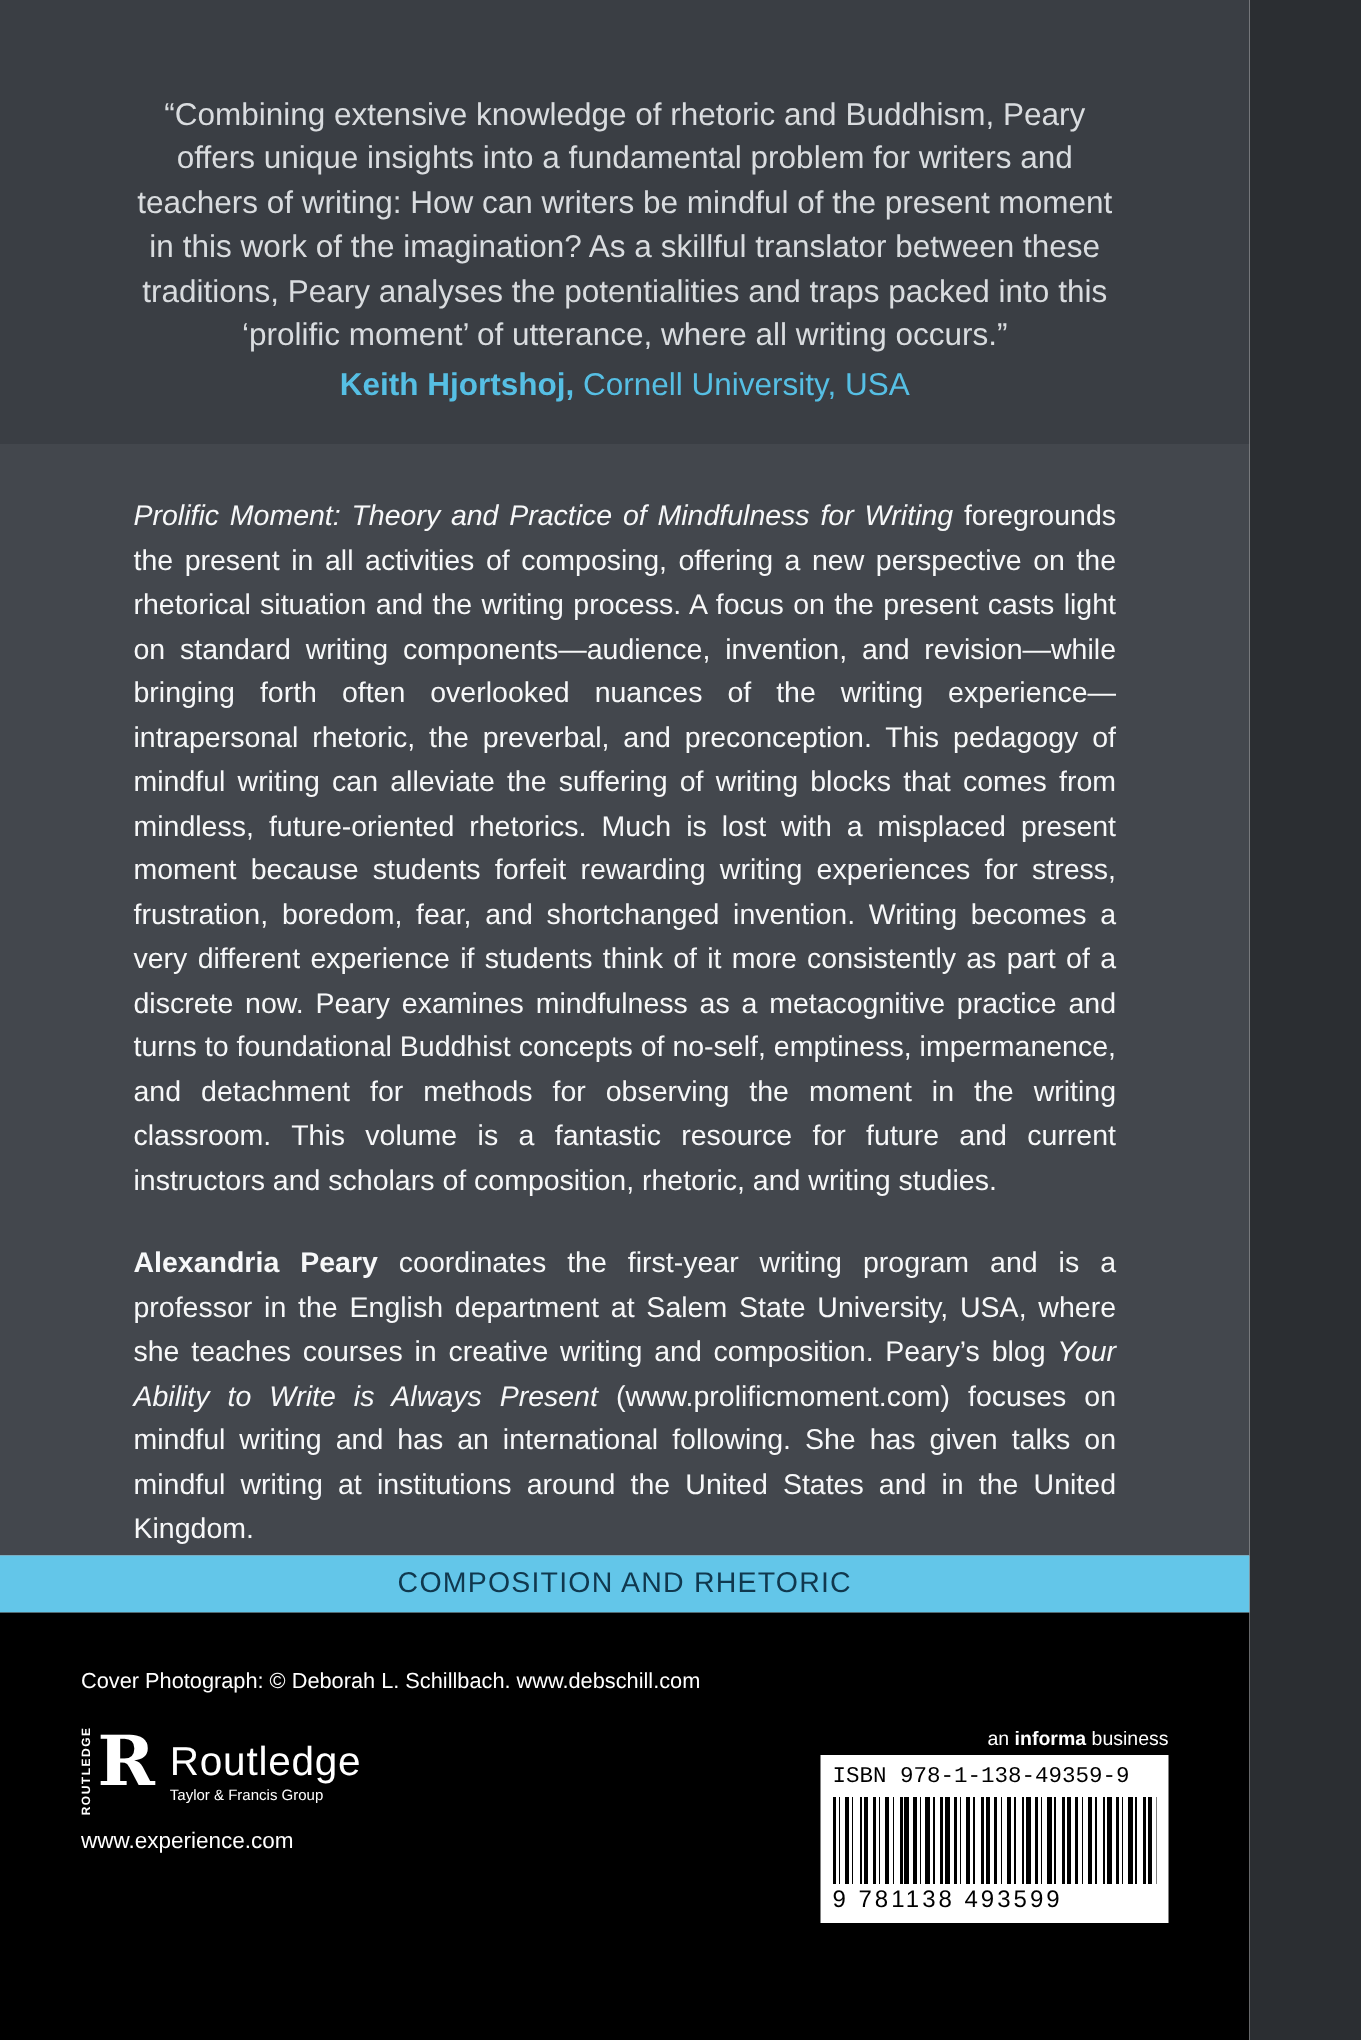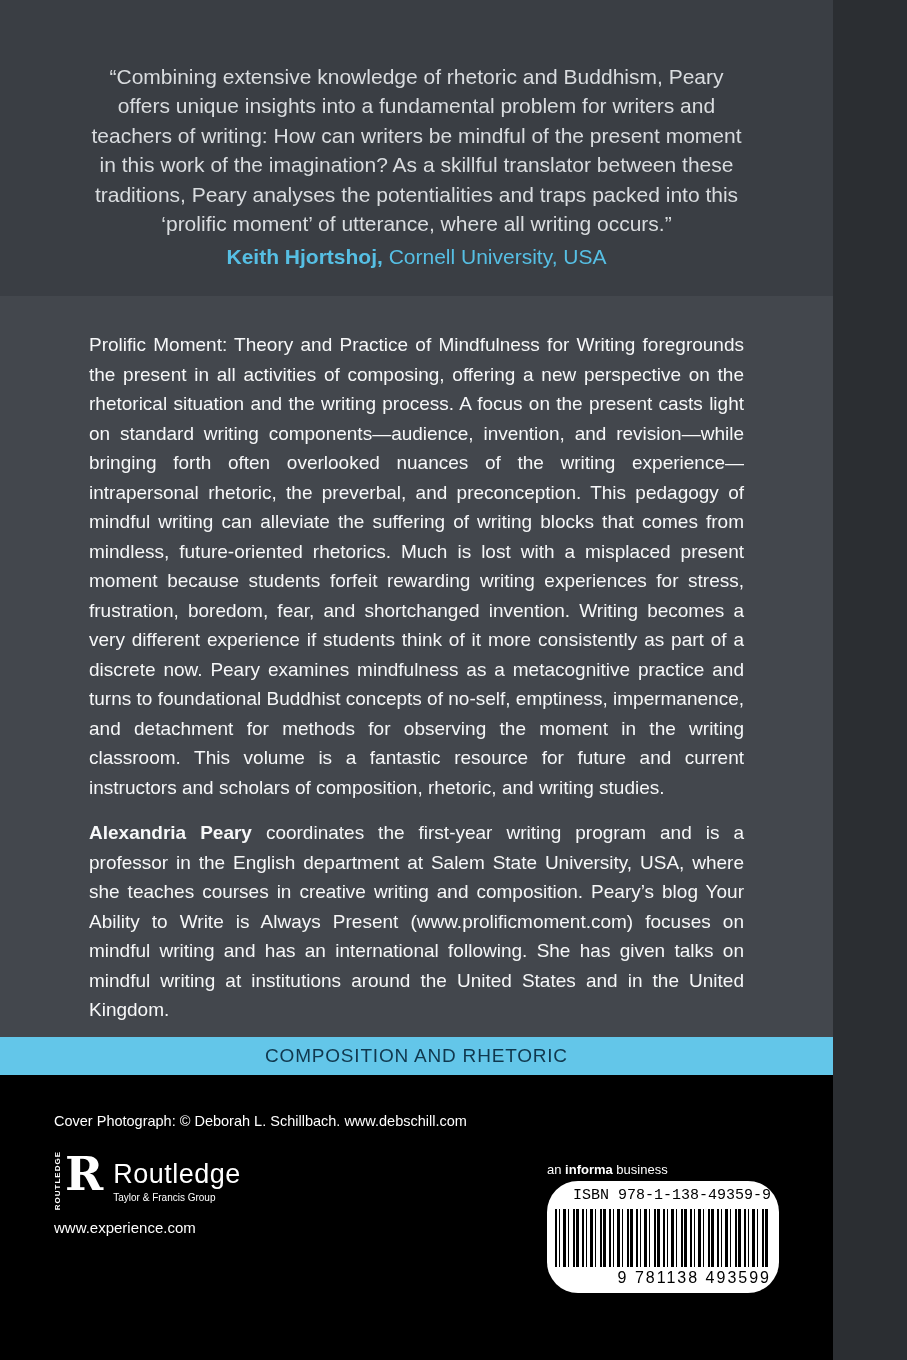--- a/index.html
+++ b/index.html
@@ -37,22 +37,22 @@
     background:#43474d;
     padding:34px 89px 0;
     overflow:hidden;
   }
   .body-par {
     color:#f7f8f9;
     font-size:19px;
     line-height:29.5px;
     text-align:justify;
   }
-  .body-par + .body-par { margin-top:16px; }
-  .italic { }
+  .body-par + .body-par { margin-top:26px; }
+  .italic { font-style:italic; }
   .bold { font-weight:bold; }
   
   .category-banner {
     flex:0 0 38px; height:38px;
     background:#63c6e9;
     display:flex; align-items:center; justify-content:center;
     color:#10384e;
     font-size:19px;
     letter-spacing:0.8px;
   }
@@ -107,31 +107,29 @@
     font-size:15px;
   }
   .ebook-note {
     margin-top:22px;
     font-size:14px;
     font-weight:bold;
     color:#3f9fd4;
   }
   .barcode-block { width:232px; }
   .informa {
-    text-align:left;
+    text-align:right;
     font-size:13px;
     margin-bottom:4px;
-    margin-top:11px;
   }
   .barcode-box {
     background:#fff;
     color:#000;
     padding:6px 8px 6px;
-    text-align:right;
-    border-radius:31px;
+    text-align:left;
   }
   .isbn-label {
     font-family:"Liberation Mono", monospace;
     font-size:15px;
     margin-bottom:5px;
     white-space:nowrap;
   }
   .barcode-bars {
     height:58px;
     background-color:#fff;

